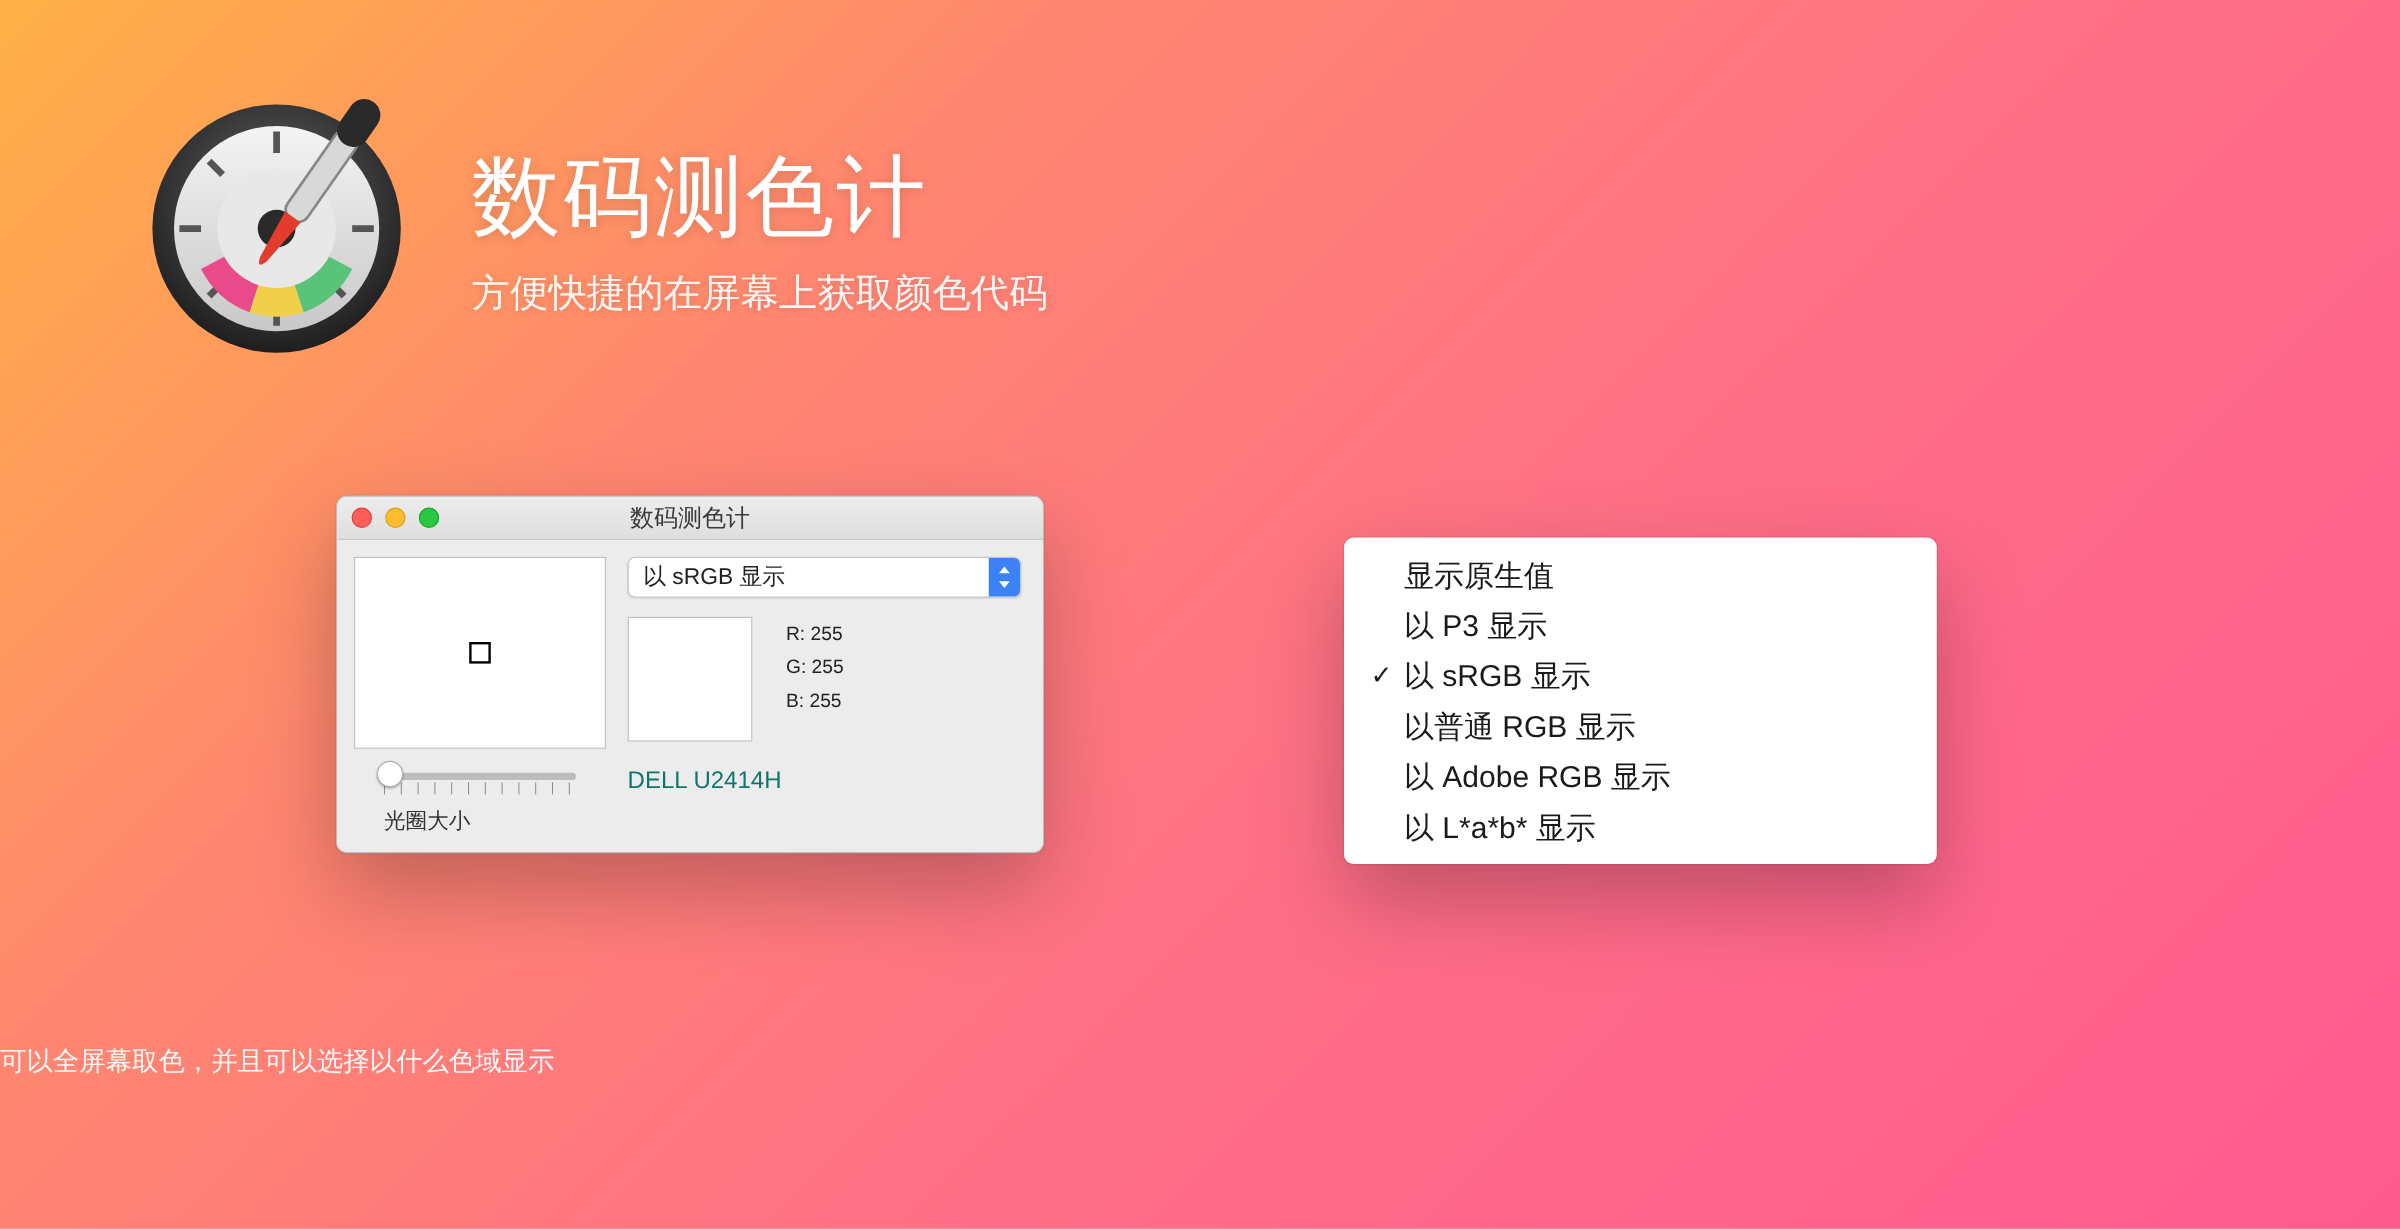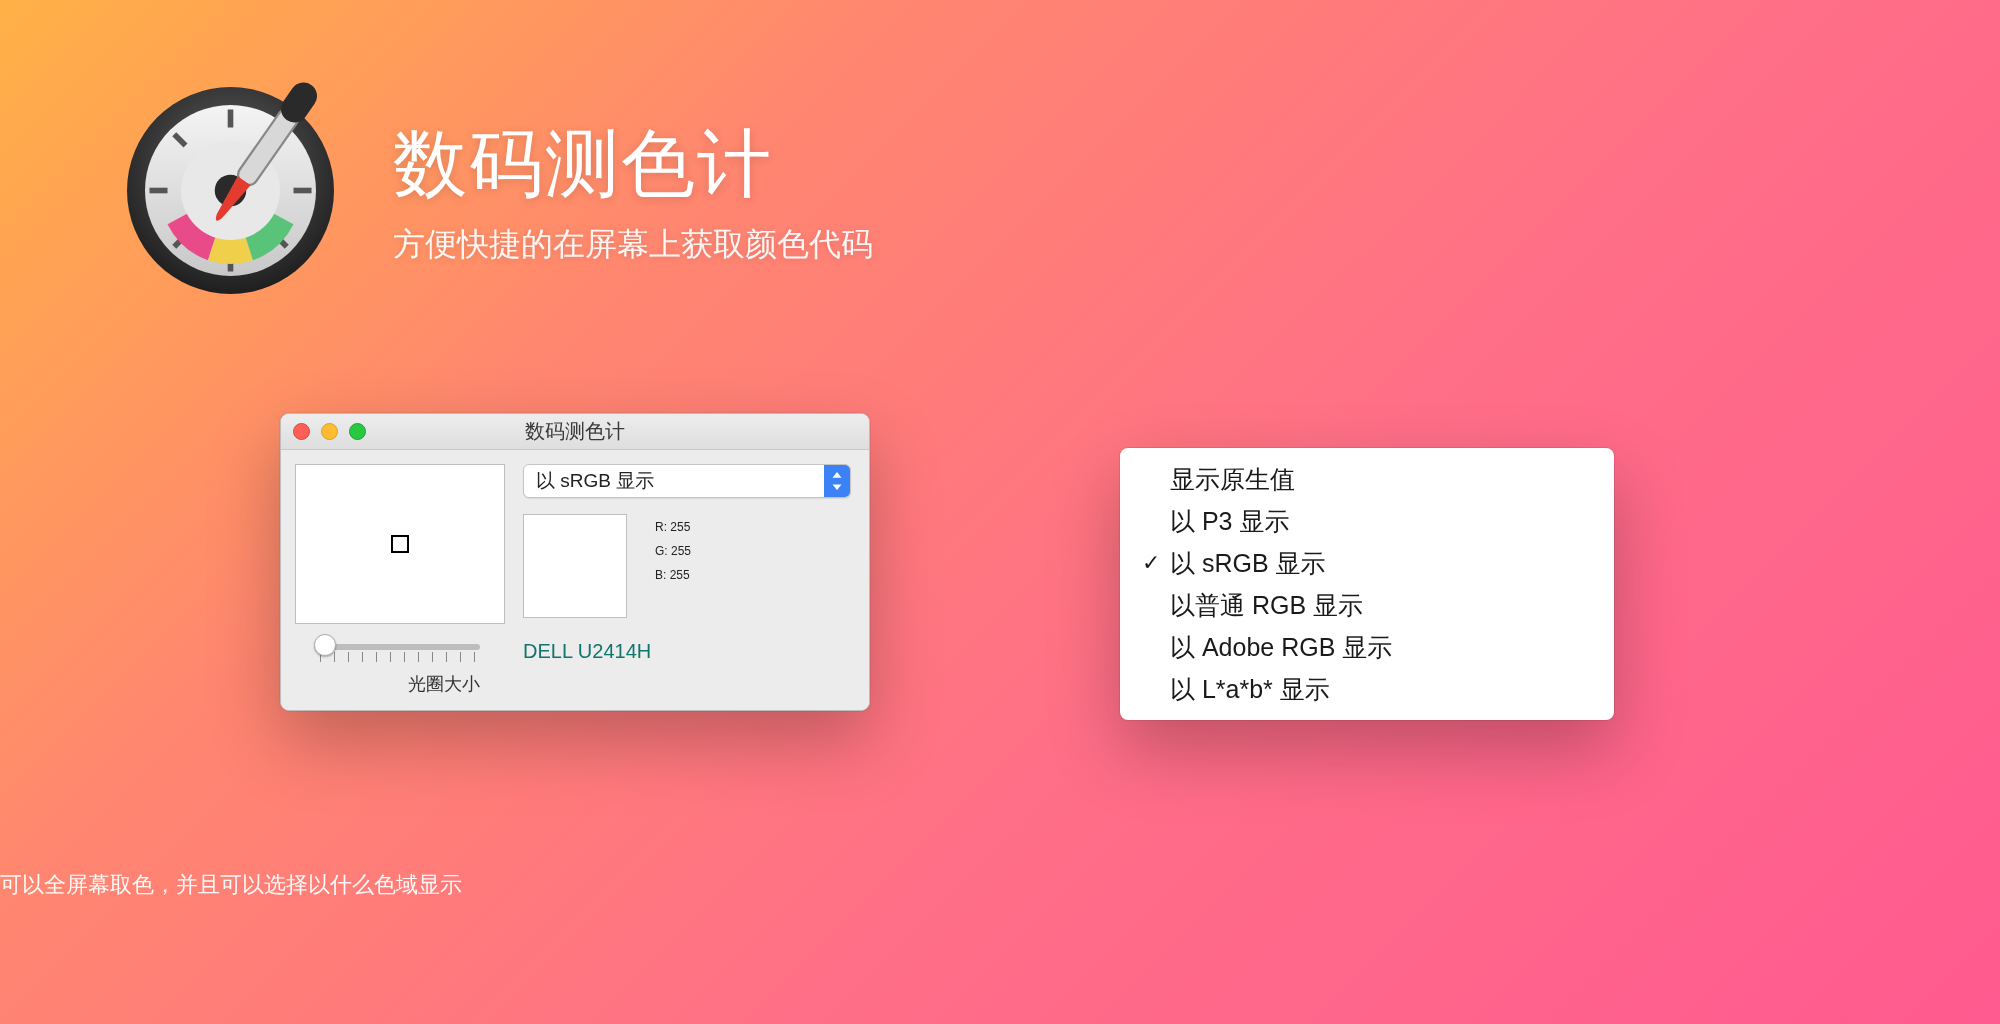--- a/index.html
+++ b/index.html
@@ -104,21 +104,21 @@
   }
   .aperture-box {
     width: 18px; height: 18px;
     border: 2px solid #000;
   }
   .slider-wrap {
     margin-top: 20px;
     width: 160px;
     display: flex;
     flex-direction: column;
-    align-items: flex-end;
+    align-items: flex-start;
   }
   .slider-track {
     width: 100%;
     height: 6px;
     background: #bdbdbd;
     border-radius: 3px;
     position: relative;
   }
   .slider-track::before {
     content:"";
@@ -184,21 +184,21 @@
     width: 104px;
     height: 104px;
     background: #ffffff;
     border: 1px solid #bfbfbf;
   }
   .rgb-readout {
     padding-top: 6px;
     display: flex;
     flex-direction: column;
     gap: 10px;
-    font-size: 12px;
+    font-size: 16px;
     color: #222;
   }
   .display-name {
     margin-top: 22px;
     font-size: 20px;
     color: #0f766e;
   }
 
   
   .menu {

